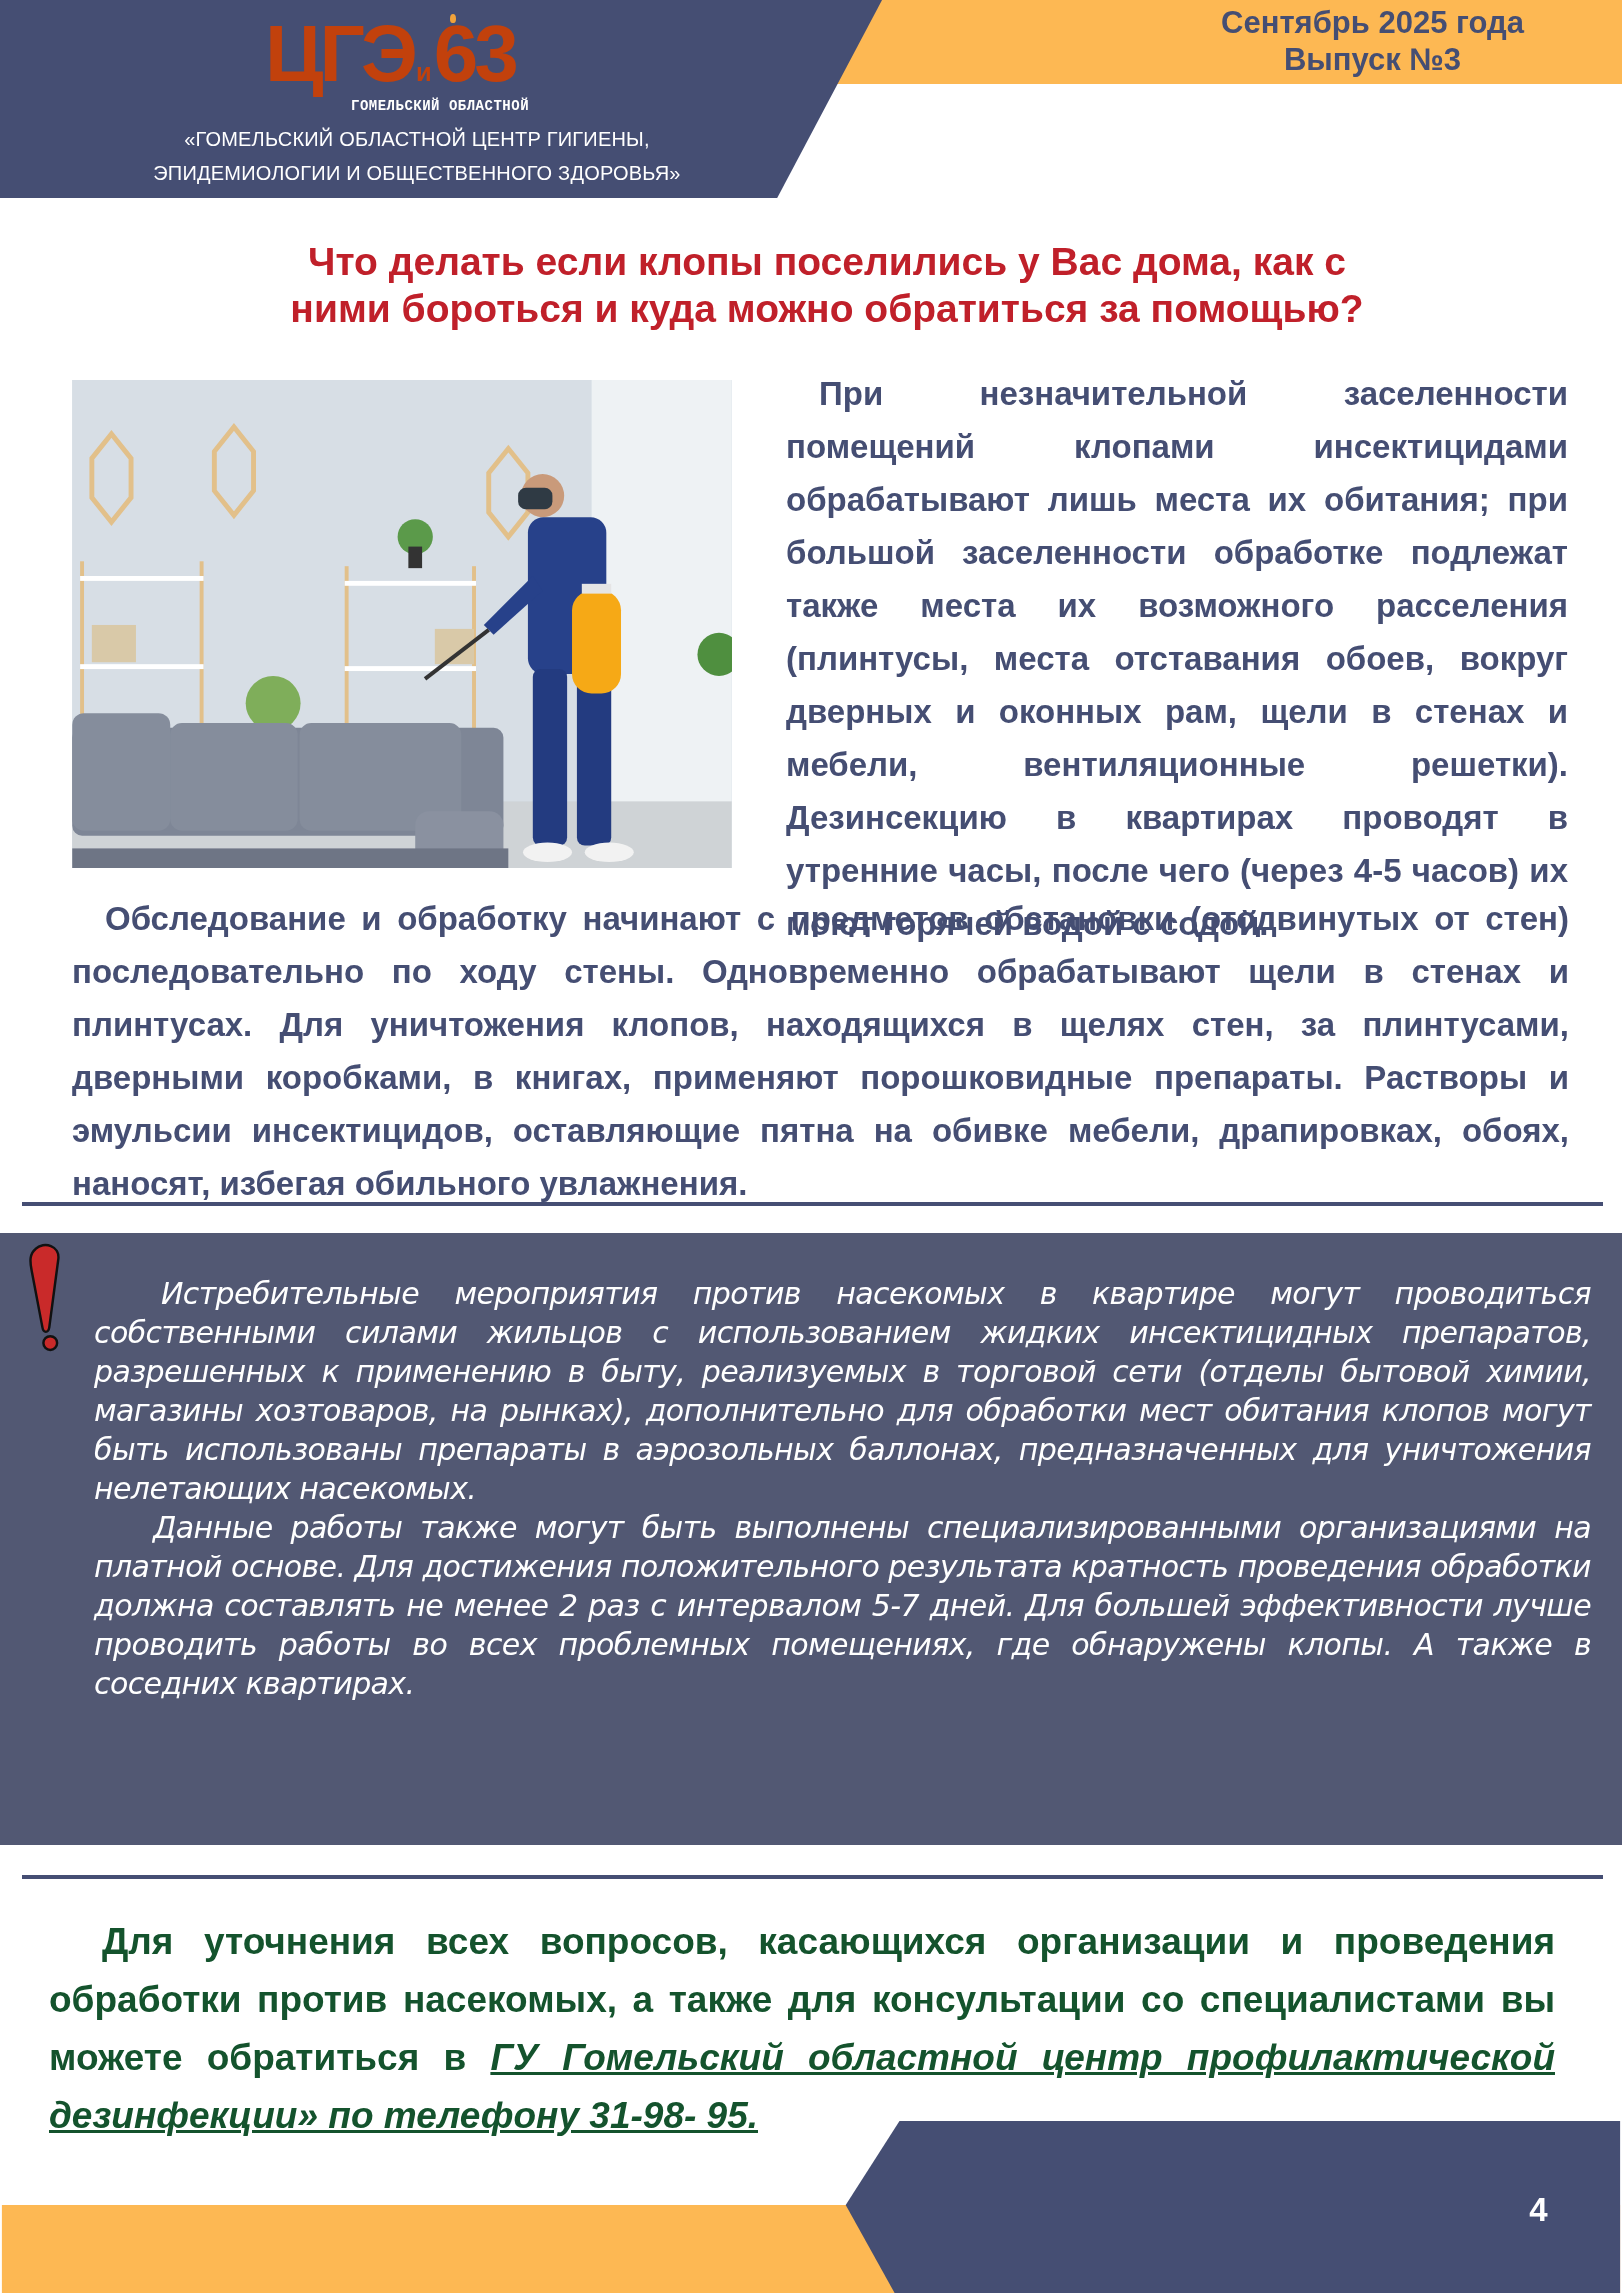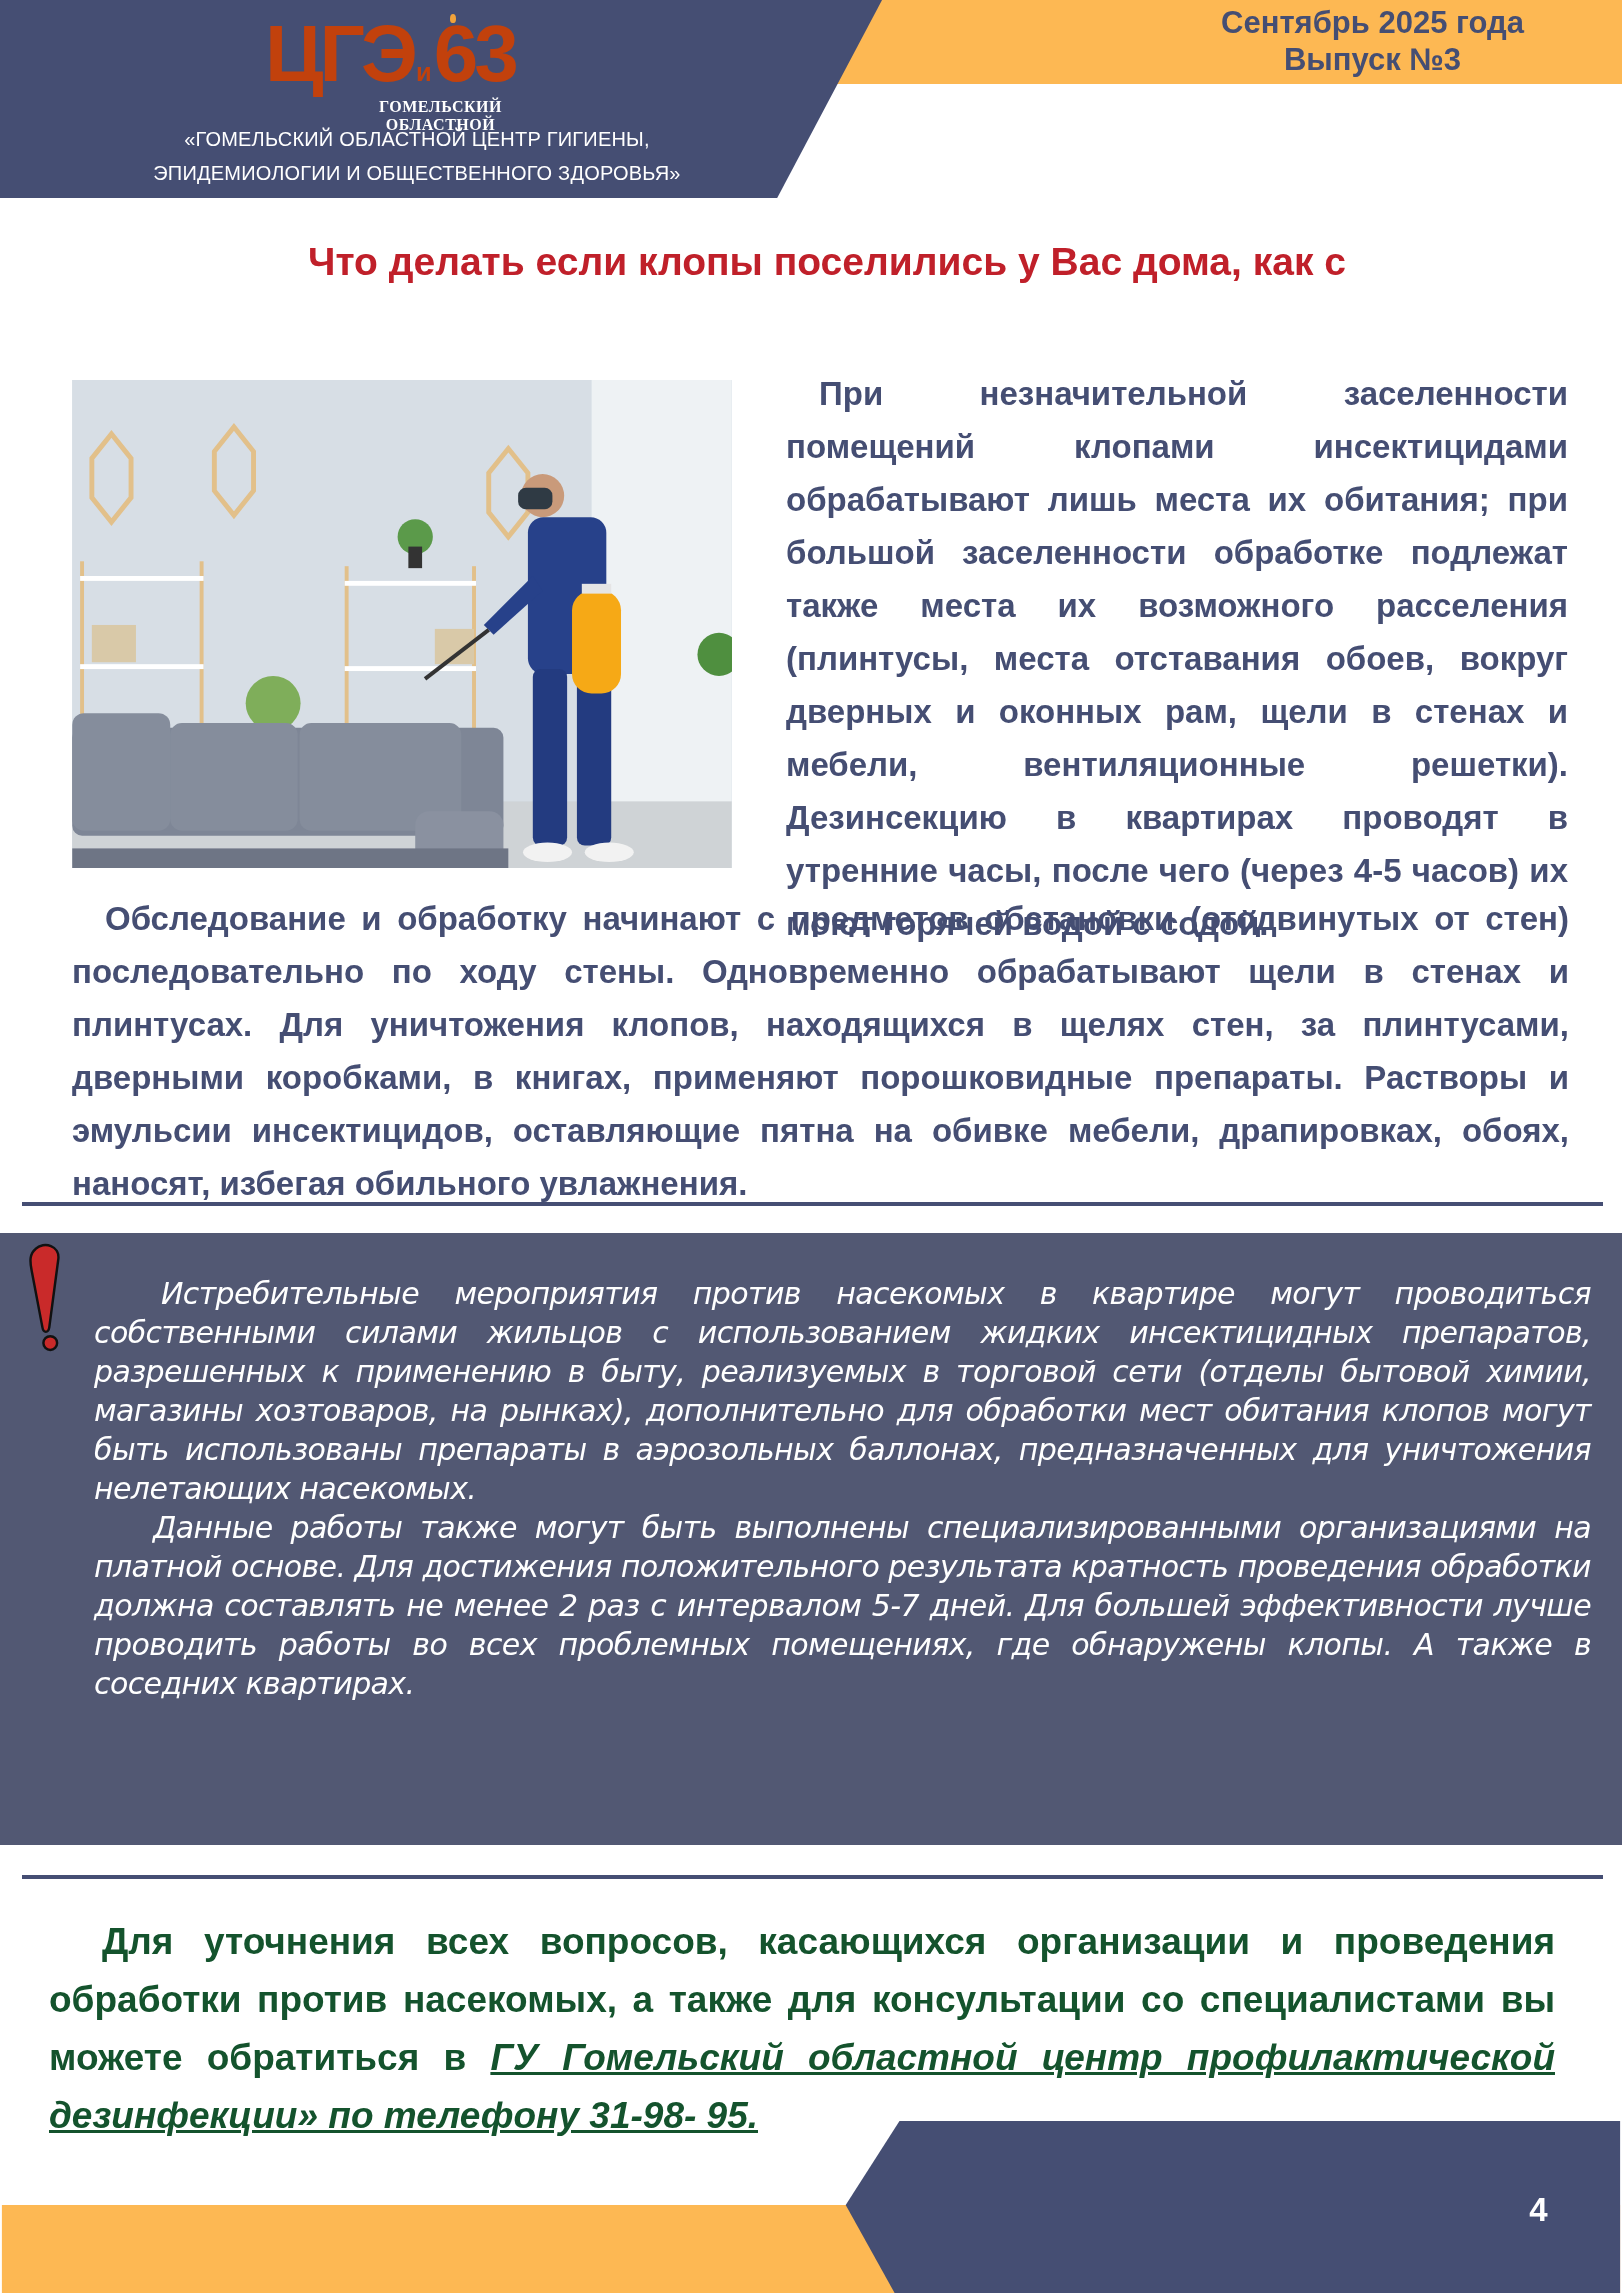--- a/index.html
+++ b/index.html
@@ -17,22 +17,22 @@
     left: 265px; top: 13.7px; width: 265px; height: 98px;
     color: #fff;
   }
   .logo-main {
     position: absolute; left: 0; top: 0;
     font-family: "Liberation Sans", sans-serif; font-weight: bold;
     font-size: 80px; line-height: 80px; letter-spacing: -3.9px; color: #c2410c;
   }
   .logo-sub {
     position: absolute; left: 86px; top: 84px;
-    font-family: Liberation Serif, serif;
-    font-size: 16px; letter-spacing: 0.5px; color: #fff; font-weight: bold; text-align: center;
+    font-family: Liberation Mono, monospace;
+    font-size: 14px; letter-spacing: 0.5px; color: #fff; font-weight: bold; text-align: center;
   }
   .logo-flame {
     position: absolute; left: 185px; top: 0px; width: 5.9px; height: 9.8px;
     background: #f2a33a; border-radius: 50% 50% 40% 40%;
   }
   .org-name {
     left: 59px; top: 122px; width: 716px; text-align: center;
     color: #fff; font-family: "Liberation Sans", sans-serif;
     font-size: 20px; line-height: 34px; letter-spacing: 0.2px;
   }
@@ -113,20 +113,21 @@
   <div>ЭПИДЕМИОЛОГИИ И ОБЩЕСТВЕННОГО ЗДОРОВЬЯ»</div>
 </div>
 
 <div class="abs issue">
   <div>Сентябрь 2025 года</div>
   <div>Выпуск №3</div>
 </div>
 
 <div class="abs title">
   <div>Что делать если клопы поселились у Вас дома, как с</div>
+  <div>ними бороться и куда можно обратиться за помощью?</div>
 </div>
 
 <div class="abs photo" title="Специалист в защитной маске и комбинезоне обрабатывает диван из опрыскивателя">
   <svg width="660" height="488" viewBox="0 0 673 498">
     <rect x="0" y="0" width="673" height="498" fill="#d7dee5"></rect>
     <rect x="530" y="0" width="143" height="498" fill="#eef2f4"></rect>
     <rect x="0" y="430" width="673" height="68" fill="#cfd3d6"></rect>
 
     <polygon points="30,55 50,30 70,55 70,95 50,120 30,95" fill="none" stroke="#e2c08a" stroke-width="5" transform="translate(-10,25)"></polygon>
     <polygon points="30,55 50,30 70,55 70,95 50,120 30,95" fill="none" stroke="#e2c08a" stroke-width="5" transform="translate(115,18)"></polygon>

